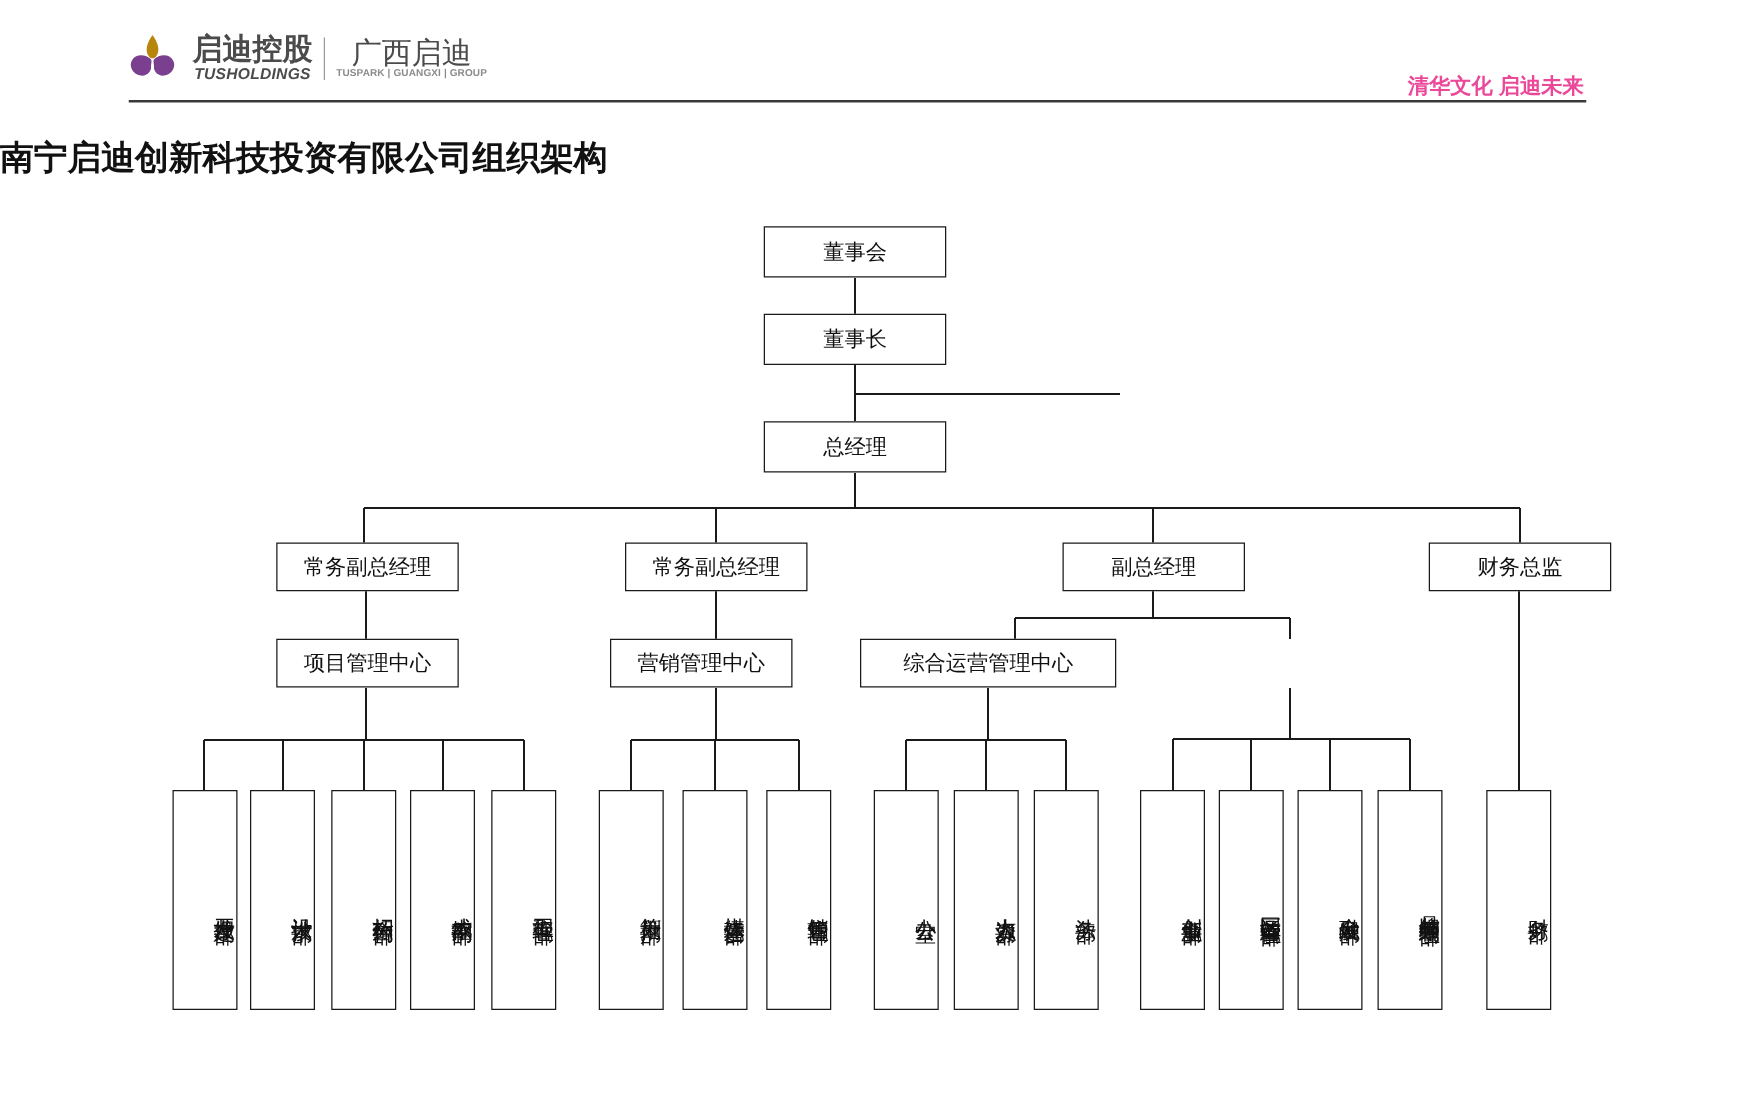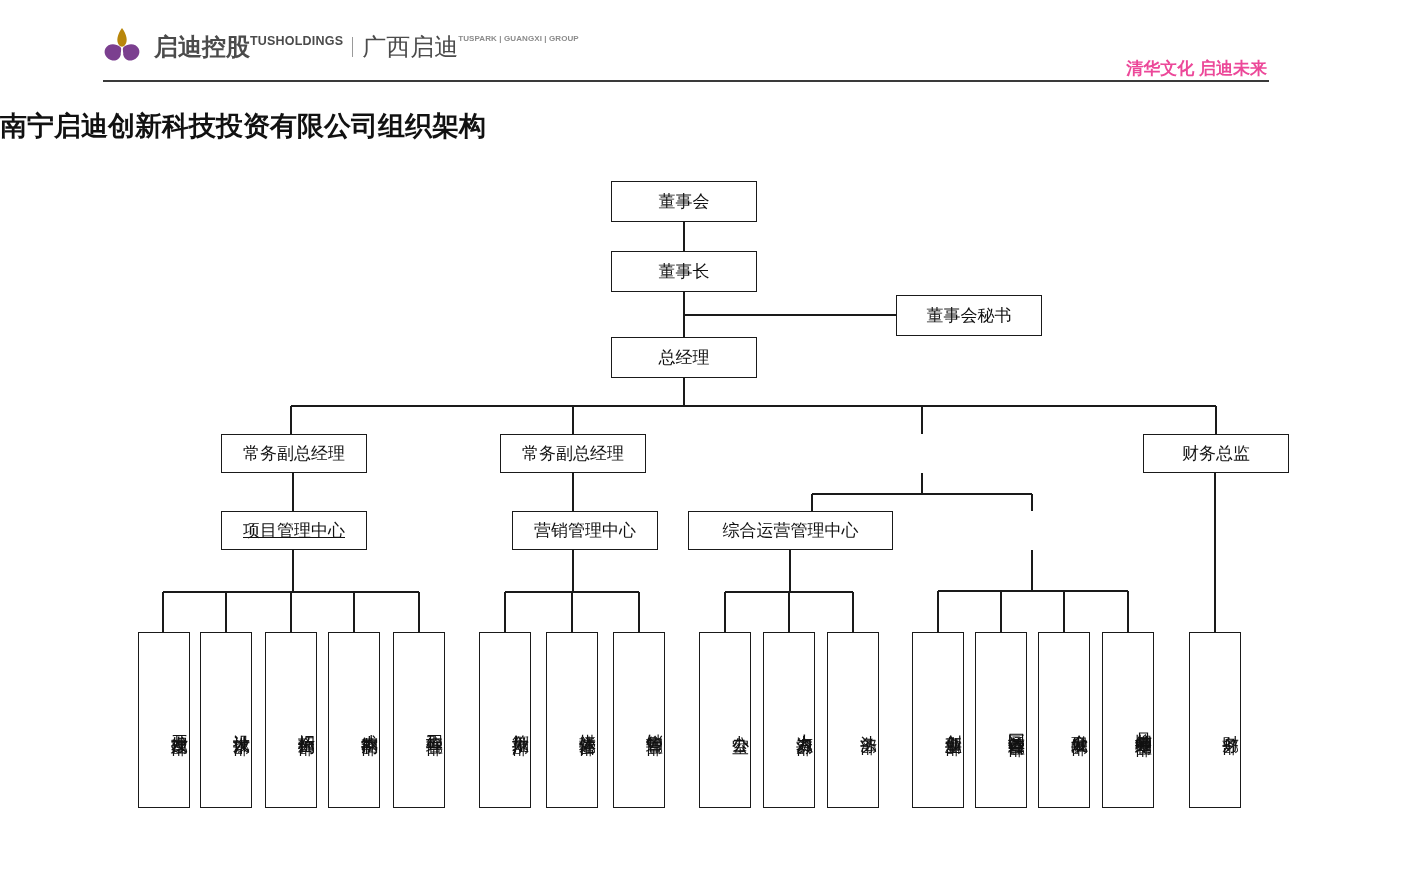--- a/index.html
+++ b/index.html
@@ -46,40 +46,41 @@
     line-height: 1.02;
     color: #4b4b4b;
     letter-spacing: 0px;
   }
   .logo-en-main {
     font-size: 12.5px;
     font-weight: bold;
     line-height: 1.05;
     color: #4b4b4b;
     letter-spacing: 0.2px;
+    font-style: italic;
   }
   .logo-divider {
     width: 1px;
     background: #9a9a9a;
     margin: 2px 0 2px 0;
   }
   .logo-cn-sub {
     font-size: 24px;
     font-weight: normal;
     line-height: 1.02;
     color: #4b4b4b;
   }
   .logo-en-sub {
     font-size: 8px;
     font-weight: bold;
     line-height: 1.05;
     color: #8b8b8b;
     letter-spacing: 0.1px;
   }
-  .logo-col { display: flex; justify-content: center; }
+  .logo-col { display: flex; flex-direction: column; justify-content: center; align-items: center; }
 
   #header-slogan {
     position: absolute;
     right: 135px;
     top: 57px;
     font-size: 17px;
     font-weight: bold;
     color: #ec4899;
     white-space: nowrap;
   }
@@ -229,30 +230,30 @@
       <line x1="1064" y1="591" x2="1064" y2="632"></line>
       <line x1="1128" y1="591" x2="1128" y2="632"></line>
     </g>
   </svg>
 
   <div id="chart-canvas">
 
     <div class="node" style="left:611px; top:181px; width:146px; height:41px;">董事会</div>
 
     <div class="node" style="left:611px; top:251px; width:146px; height:41px;">董事长</div>
-    <div class="node" style="left:896px; top:295px; width:146px; height:41px;">董事会秘书</div>
 
     <div class="node" style="left:611px; top:337px; width:146px; height:41px;">总经理</div>
 
     <div class="node" style="left:221px; top:434px; width:146px; height:39px;">常务副总经理</div>
     <div class="node" style="left:500px; top:434px; width:146px; height:39px;">常务副总经理</div>
+    <div class="node" style="left:850px; top:434px; width:146px; height:39px;">副总经理</div>
     <div class="node" style="left:1143px; top:434px; width:146px; height:39px;">财务总监</div>
 
-    <div class="node" style="left:221px; top:511px; width:146px; height:39px;text-decoration:underline;">项目管理中心</div>
-    <div class="node" style="left:512px; top:511px; width:146px; height:39px;">营销管理中心</div>
+    <div class="node" style="left:221px; top:511px; width:146px; height:39px;">项目管理中心</div>
+    <div class="node" style="left:488px; top:511px; width:146px; height:39px;">营销管理中心</div>
     <div class="node" style="left:688px; top:511px; width:205px; height:39px;">综合运营管理中心</div>
 
     <div class="node vertical" style="left:138px; top:632px; width:52px; height:176px;">开发报建部</div>
     <div class="node vertical" style="left:200px; top:632px; width:52px; height:176px;">设计技术部</div>
     <div class="node vertical" style="left:265px; top:632px; width:52px; height:176px;">招标合约部</div>
     <div class="node vertical" style="left:328px; top:632px; width:52px; height:176px;">成本控制部</div>
     <div class="node vertical" style="left:393px; top:632px; width:52px; height:176px;">工程管理部</div>
 
     <div class="node vertical" style="left:479px; top:632px; width:52px; height:176px;">策划推广部</div>
     <div class="node vertical" style="left:546px; top:632px; width:52px; height:176px;">媒体运营部</div>

